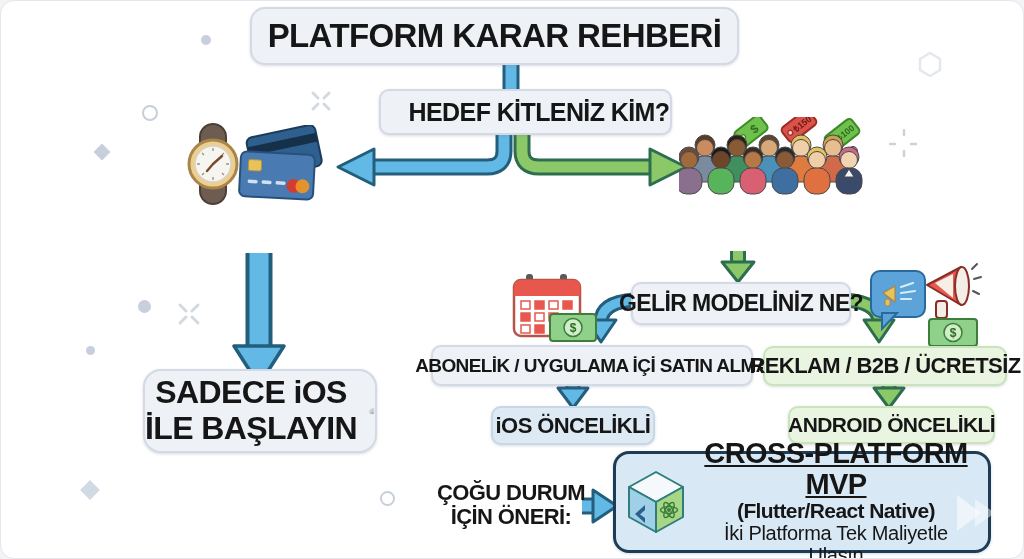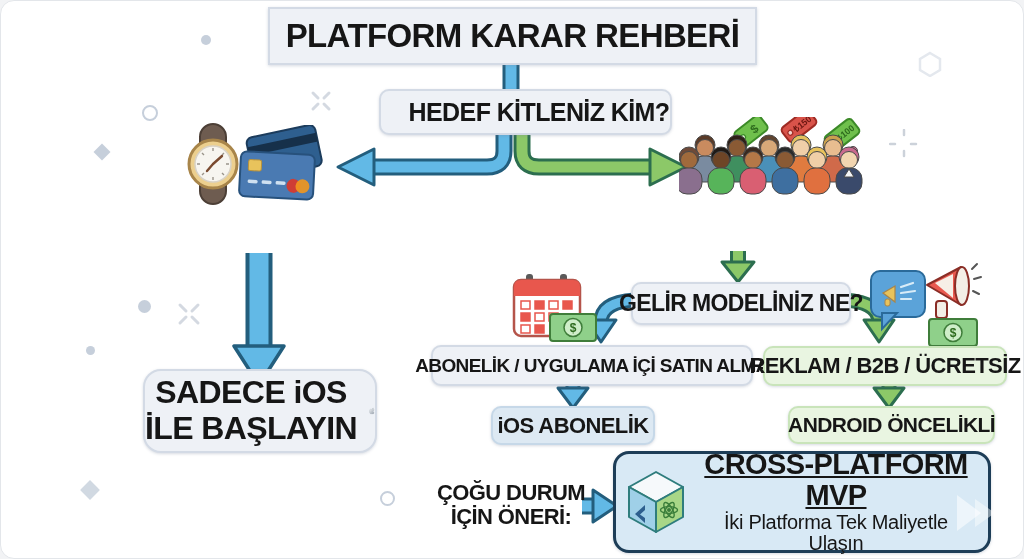--- a/index.html
+++ b/index.html
@@ -129,33 +129,33 @@
       <polygon points="873,387 903,387 888,407" fill="#8cc868" stroke="#2c6e4f" stroke-width="3" stroke-linejoin="round"></polygon>
     </g>
 
     <g>
       <path d="M581 505 L594 505" stroke="#235e7d" stroke-width="17" fill="none"></path>
       <path d="M581 505 L594 505" stroke="#62b9e6" stroke-width="11" fill="none"></path>
       <polygon points="592,489 592,521 616,505" fill="#62b9e6" stroke="#235e7d" stroke-width="3" stroke-linejoin="round"></polygon>
     </g>
   </svg>
 
-  <div class="node" id="title-box" style="left:267px;top:6px;width:485px;height:54px;font-size:33px;border-radius:0;">PLATFORM KARAR REHBERİ</div>
+  <div class="node" id="title-box" style="left:249px;top:6px;width:485px;height:54px;font-size:33px;border-radius:15px;">PLATFORM KARAR REHBERİ</div>
 
   <div class="node" style="left:378px;top:88px;width:262px;height:42px;font-size:25px;padding-left:27px;">HEDEF KİTLENİZ KİM?</div>
 
 
 
   <div class="node" style="left:630px;top:281px;width:216px;height:39px;font-size:23px;">GELİR MODELİNİZ NE?</div>
 
   <div class="node" style="left:430px;top:344px;width:318px;height:37px;font-size:19px;">ABONELİK / UYGULAMA İÇİ SATIN ALMA</div>
 
   <div class="node greenish" style="left:762px;top:345px;width:240px;height:36px;font-size:22px;">REKLAM / B2B / ÜCRETSİZ</div>
 
-  <div class="node blueish" style="left:490px;top:405px;width:160px;height:35px;font-size:22px;">iOS ABONELİK</div>
+  <div class="node blueish" style="left:490px;top:405px;width:160px;height:35px;font-size:22px;">iOS ÖNCELİKLİ</div>
 
   <div class="node greenish" style="left:787px;top:405px;width:203px;height:34px;font-size:21px;">ANDROID ÖNCELİKLİ</div>
 
   <div class="node" id="sadece-box" style="left:142px;top:368px;width:230px;height:80px;">
     <span class="txt">
       <span>SADECE iOS</span>
       <span>İLE BAŞLAYIN</span>
     </span>
     <svg width="50" height="54" viewBox="0 0 52 56">
       <defs>
@@ -183,20 +183,21 @@
       <path d="M9 44 L19 35 L19 40 L14 44.5 L19 48 L19 53 Z" fill="#2d5f8e"></path>
       <g stroke="#3a7d3a" fill="none" stroke-width="1.4">
         <ellipse cx="43" cy="40" rx="8.5" ry="3.4"></ellipse>
         <ellipse cx="43" cy="40" rx="8.5" ry="3.4" transform="rotate(60 43 40)"></ellipse>
         <ellipse cx="43" cy="40" rx="8.5" ry="3.4" transform="rotate(120 43 40)"></ellipse>
       </g>
       <circle cx="43" cy="40" r="2" fill="#3a7d3a"></circle>
     </svg>
     <div class="ctxt">
       <div class="cross-title">CROSS-PLATFORM MVP</div>
+      <div class="cross-sub">(Flutter/React Native)</div>
       <div class="cross-tag">İki Platforma Tek Maliyetle Ulaşın</div>
     </div>
   </div>
 
   <svg class="icon" style="left:185px;top:121px;" width="54" height="84" viewBox="0 0 54 84">
     <rect x="14" y="2" width="26" height="80" rx="13" fill="#6e5c50" stroke="#4c3f36" stroke-width="2"></rect>
     <circle cx="27" cy="42" r="24" fill="#eccf8e" stroke="#a8854a" stroke-width="3"></circle>
     <circle cx="27" cy="42" r="18" fill="#f7f5f0" stroke="#d8d2c6" stroke-width="1.5"></circle>
     <g stroke="#9a948a" stroke-width="1.4">
       <path d="M27 26 L27 29 M27 55 L27 58 M11 42 L14 42 M40 42 L43 42 M16 31 L18 33 M36 51 L38 53 M38 31 L36 33 M18 51 L16 53"></path>

